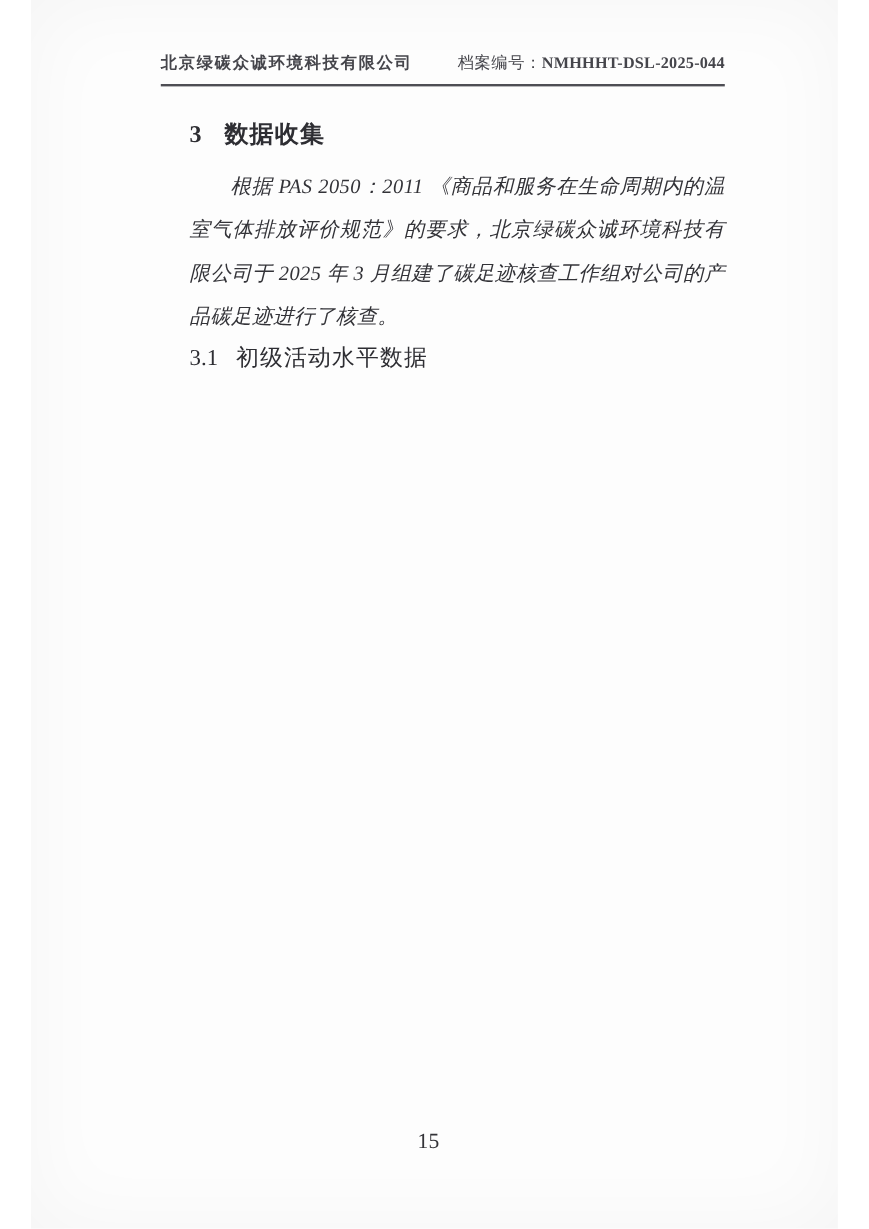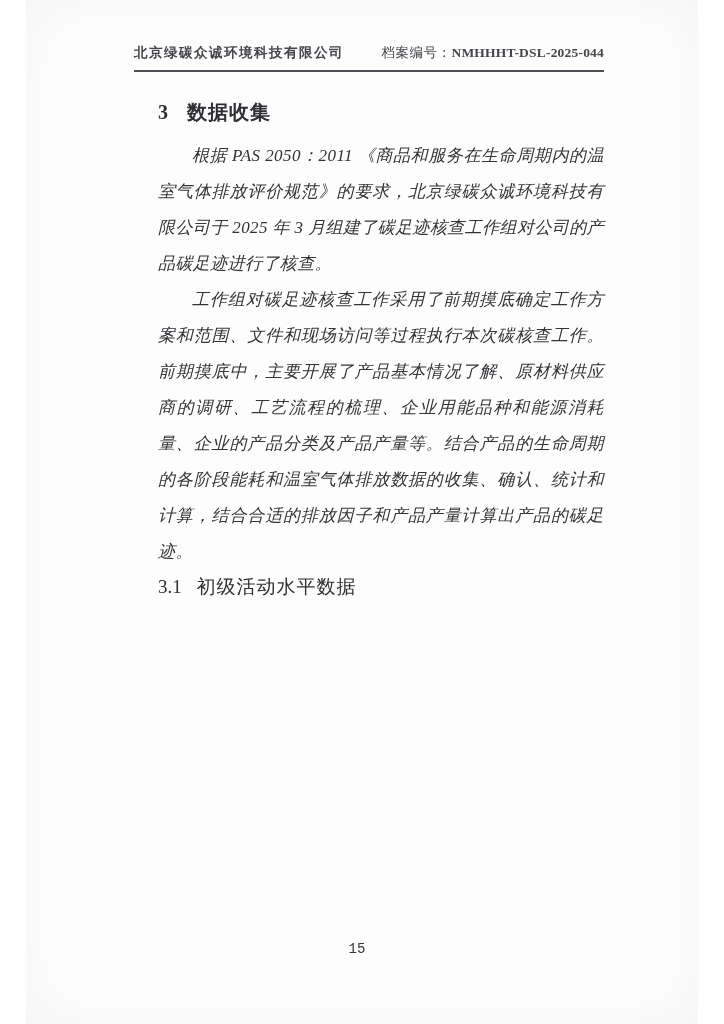--- a/index.html
+++ b/index.html
@@ -85,23 +85,22 @@
   }
   .para-group { margin-top: 12px; }
   .para-group.tight { margin-top: 0; }
   
   .doc-footer {
     position: absolute;
     left: 0;
     right: 10px;
     top: 941px;
     text-align: center;
-    font-size: 14px;
+    font-size: 18px;
     color: var(--text, #333338);
-    font-family: Liberation Mono, monospace;
   }
 </style>
 </head>
 <body>
 
 <div class="page">
 
   <div class="doc-header">
     <span class="company-name">北京绿碳众诚环境科技有限公司</span>
     <span class="archive-number">
@@ -110,21 +109,20 @@
   </div>
 
   <div class="content">
 
     <div class="h1">
       <span class="sec-num">3</span><span>数据收集</span>
     </div>
 
     <div class="para-group">
       <p class="body-para">根据 PAS 2050：2011 《商品和服务在生命周期内的温室气体排放评价规范》的要求，北京绿碳众诚环境科技有限公司于 2025 年 3 月组建了碳足迹核查工作组对公司的产品碳足迹进行了核查。</p>
-      <p class="body-para">工作组对碳足迹核查工作采用了前期摸底确定工作方案和范围、文件和现场访问等过程执行本次碳核查工作。前期摸底中，主要开展了产品基本情况了解、原材料供应商的调研、工艺流程的梳理、企业用能品种和能源消耗量、企业的产品分类及产品产量等。结合产品的生命周期的各阶段能耗和温室气体排放数据的收集、确认、统计和计算，结合合适的排放因子和产品产量计算出产品的碳足迹。</p>
     </div>
 
     <div class="h2">
       <span class="sec-num">3.1</span><span>初级活动水平数据</span>
     </div>
 
 
 
 
   </div>

